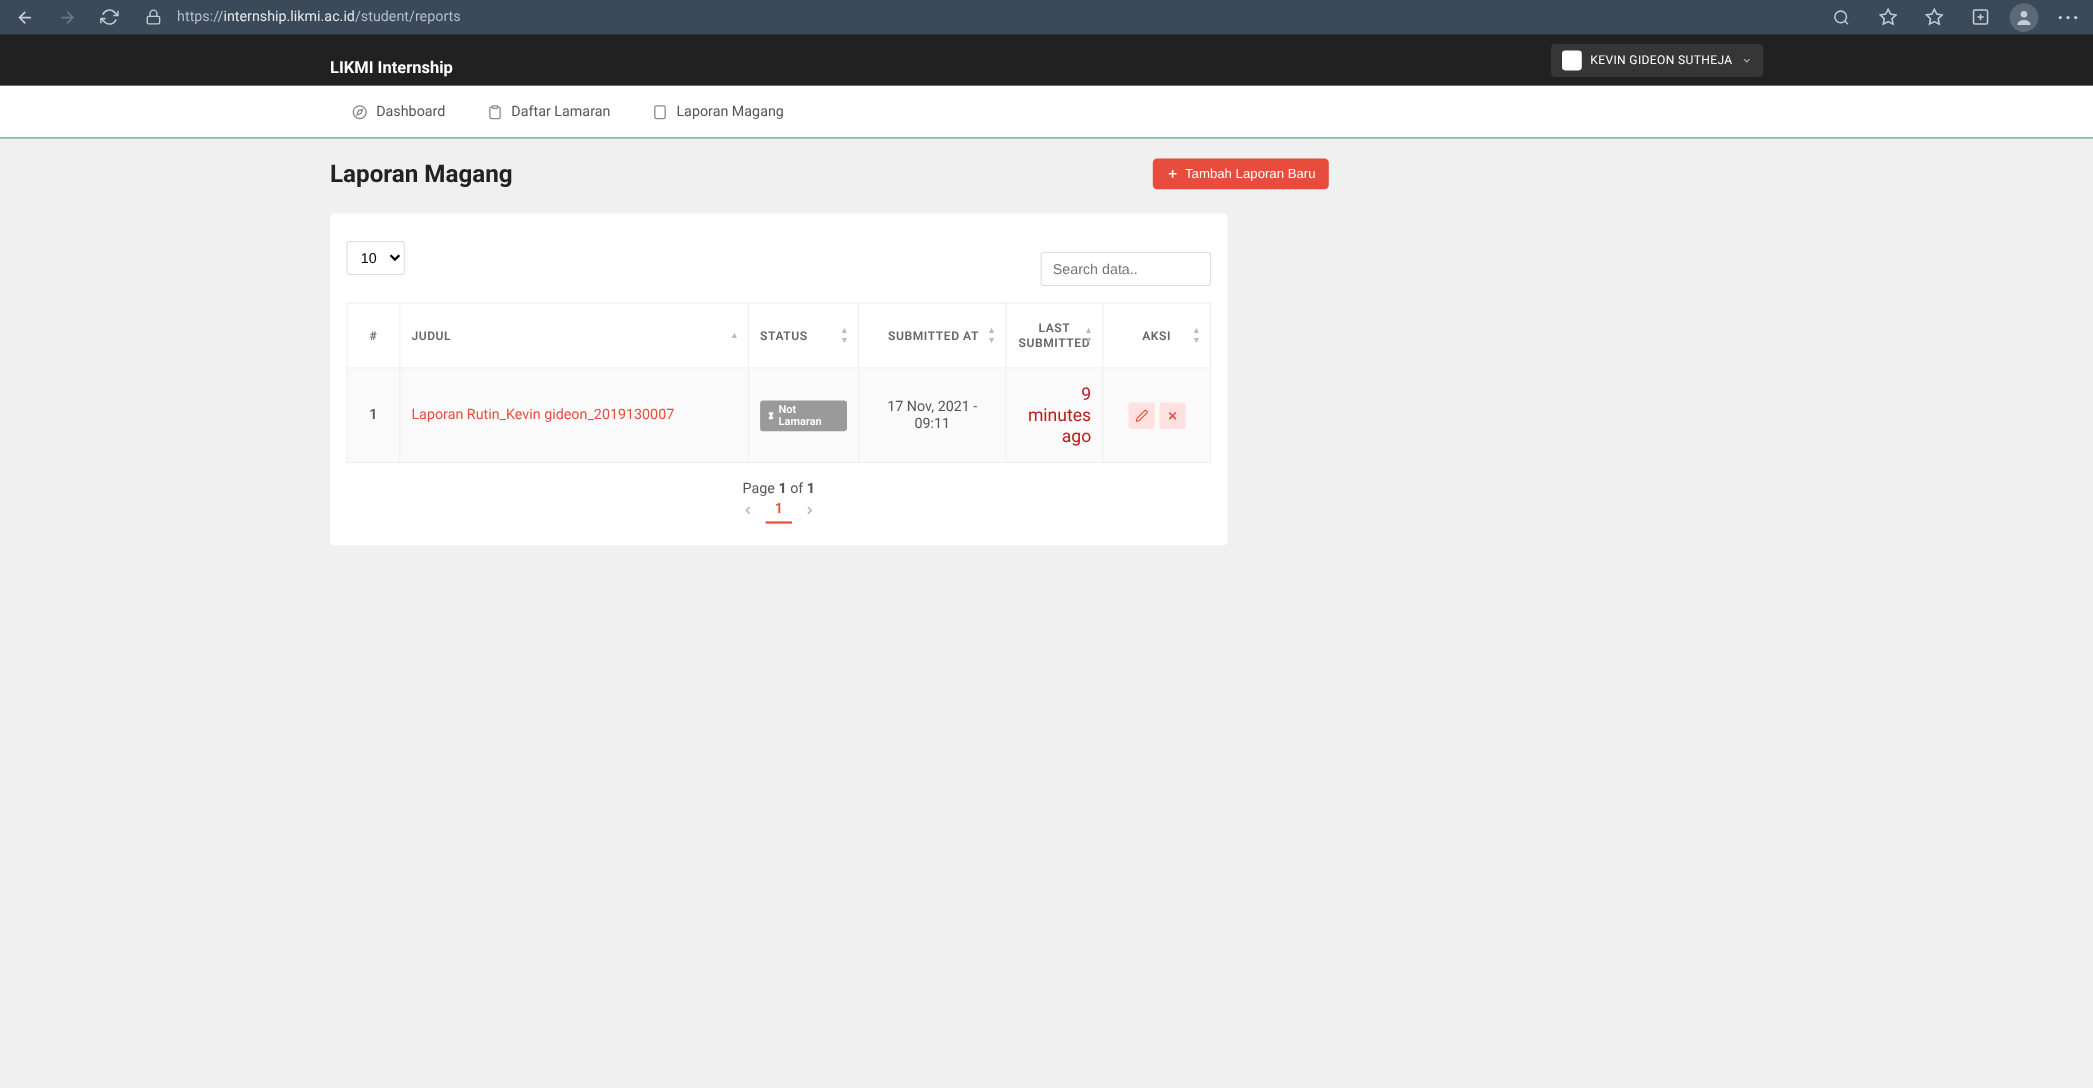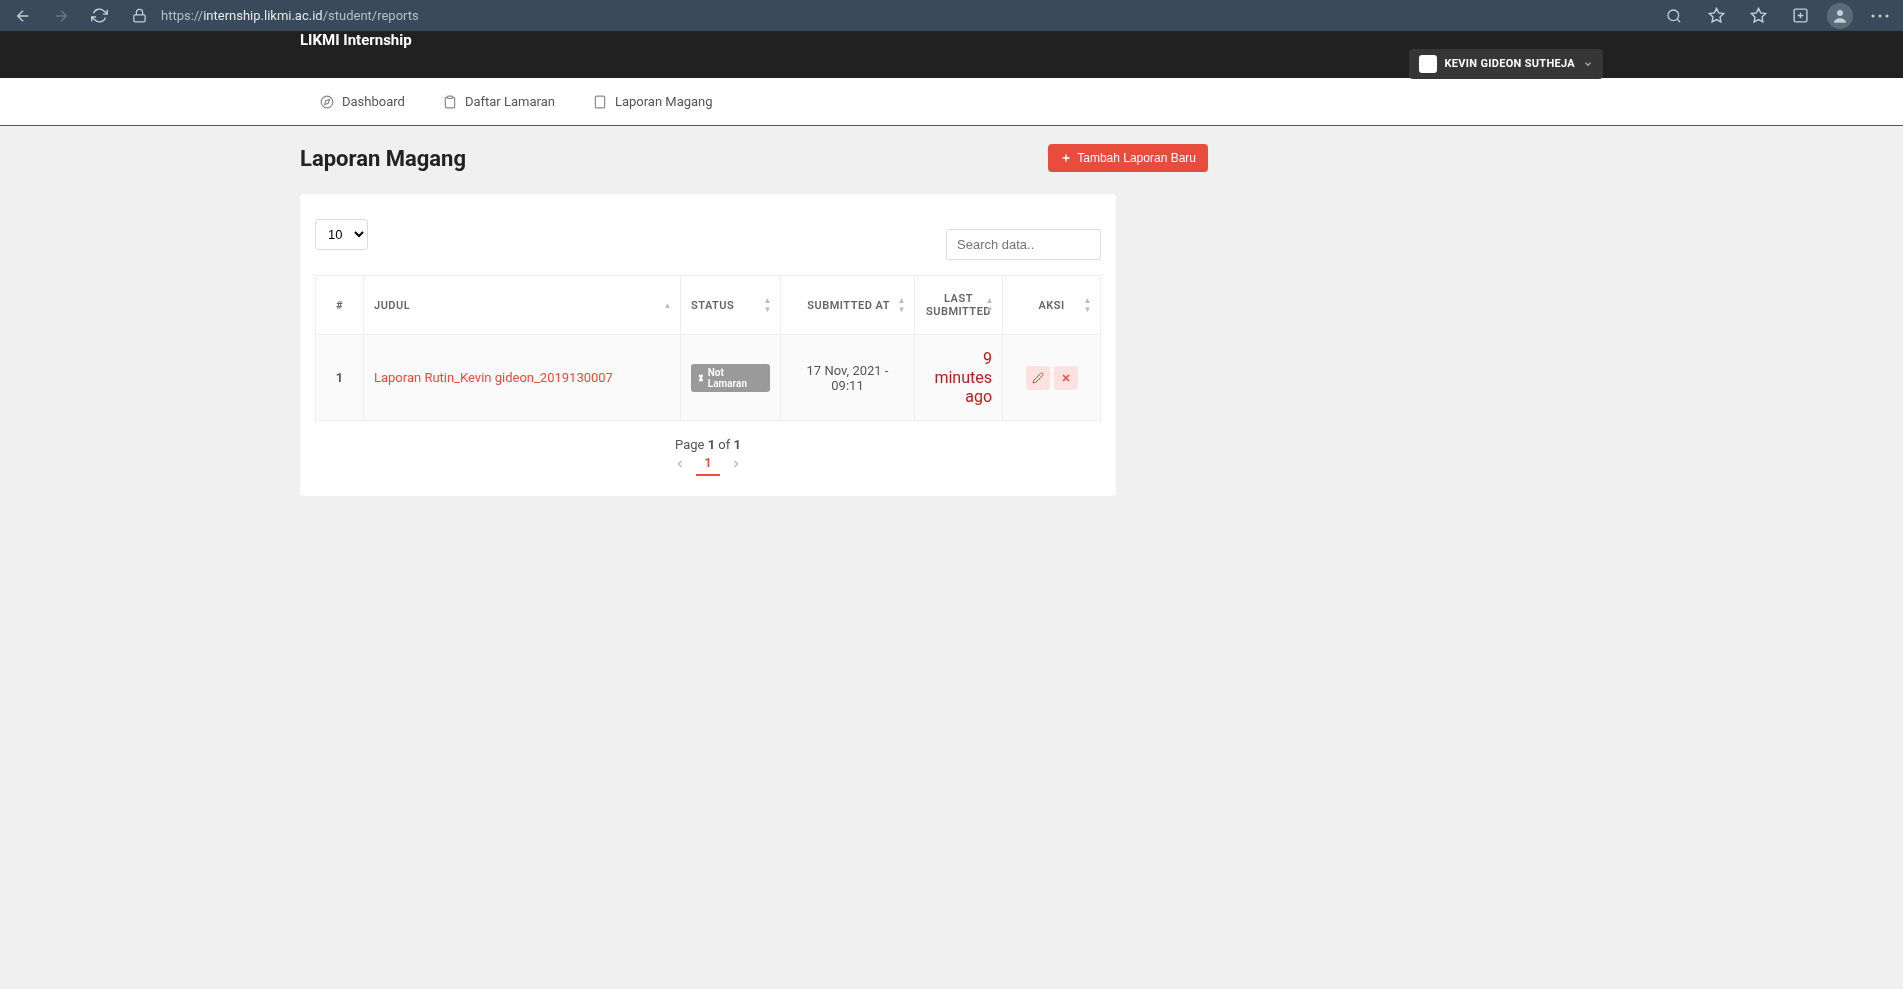--- a/index.html
+++ b/index.html
@@ -10,25 +10,25 @@
 .chrome-btn { width: 30px; height: 30px; display: flex; align-items: center; justify-content: center; color: #c4cdd6; cursor: pointer; }
 .chrome-btn.disabled { color: #6a7682; }
 .addr-lock { color: #c4cdd6; margin-left: 10px; display: flex; align-items: center; }
 .address { color: #b5bdc7; font-size: 13px; margin-left: 6px; flex: 1; }
 .address .domain { color: #e5e8ec; }
 .chrome-right { display: flex; align-items: center; gap: 12px; margin-left: auto; }
 .chrome-avatar { width: 26px; height: 26px; border-radius: 50%; background: #5c6a78; display: flex; align-items: center; justify-content: center; }
 
 
 .app-header { background: #212121; height: 47px; display: flex; align-items: center; padding: 0; }
-.app-header-wrap { width: 100%; display: flex; align-items: flex-start; flex-direction: column; }
+.app-header-wrap { width: 100%; display: flex; align-items: flex-end; }
 .app-brand { color: #fff; font-weight: 700; font-size: 15px; margin-left: 300px; }
 .user-menu { background: #363636; border-radius: 4px; padding: 6px 10px; display: flex; align-items: center; gap: 8px; margin-right: 300px; margin-left: auto; cursor: pointer; }
 .user-avatar-sq { width: 18px; height: 18px; border-radius: 3px; background: #fff; }
-.user-name { color: #fff; font-size: 11px; letter-spacing: 0.3px; font-weight: 700; }
+.user-name { color: #fff; font-size: 11px; letter-spacing: 0.3px; font-weight: 400; }
 .chev { color: #aaa; }
 
 
 .tabs-nav { background: #fff; border-bottom: 1px solid #0f766e; }
 .tabs-inner { display: flex; gap: 30px; padding: 0 0 0 316px; max-width: 1903px; }
 .tab-item { display: flex; align-items: center; gap: 8px; padding: 16px 4px; font-size: 13px; color: #555; cursor: pointer; }
 .tab-icon { width: 14px; height: 14px; color: #888; }
 
 
 .page-head { background: #f0f0f0; padding: 18px 0 22px; }

